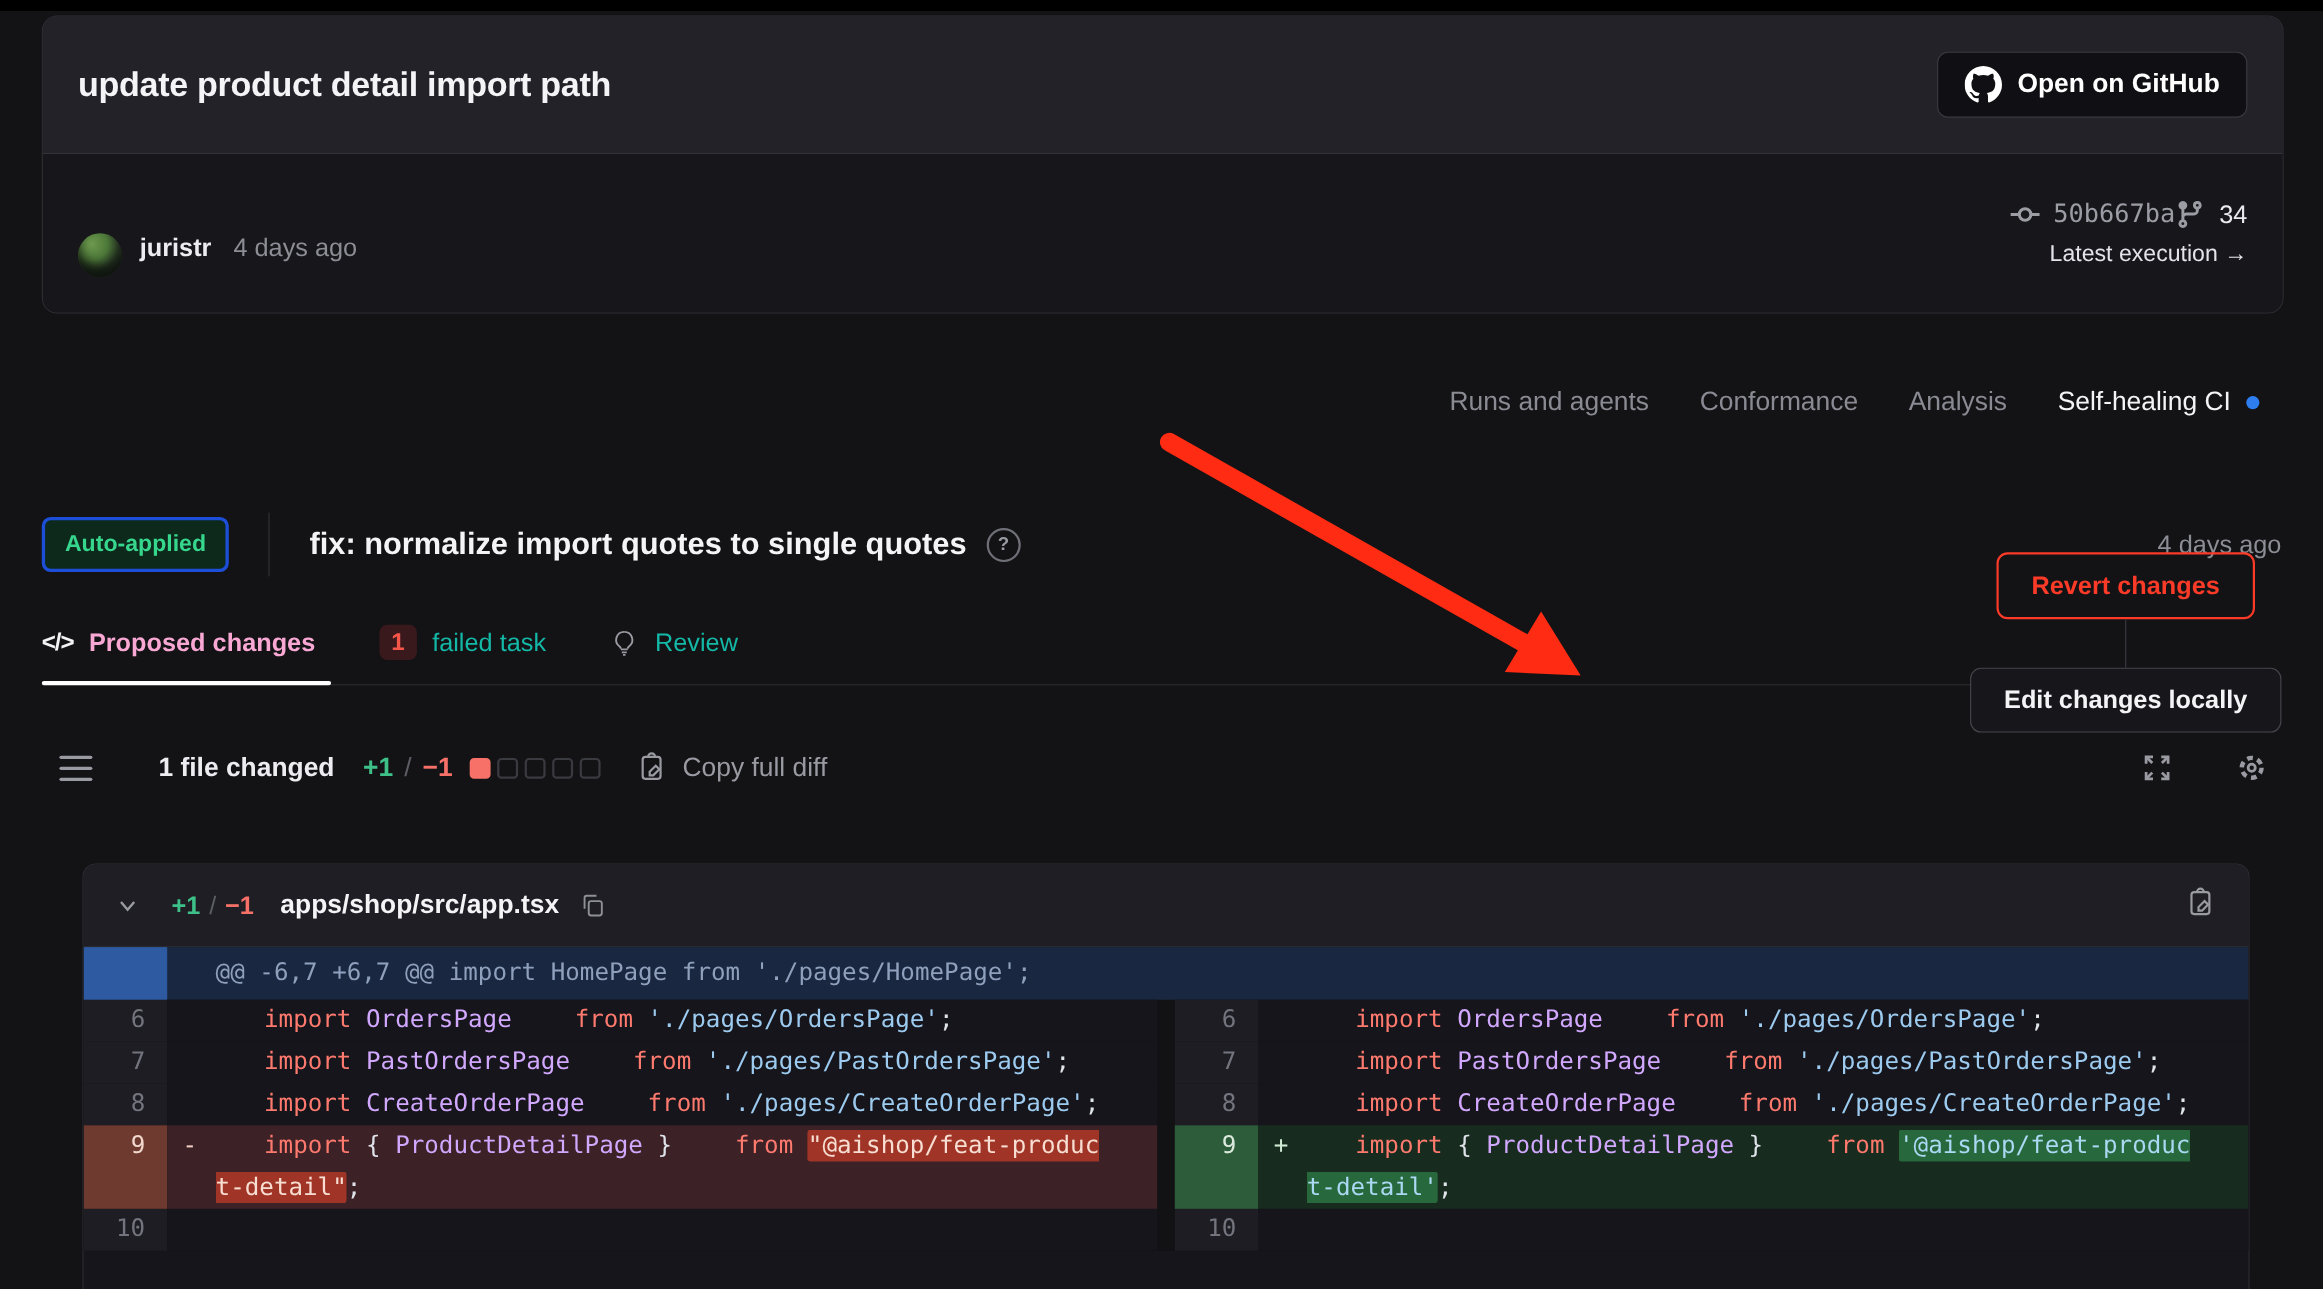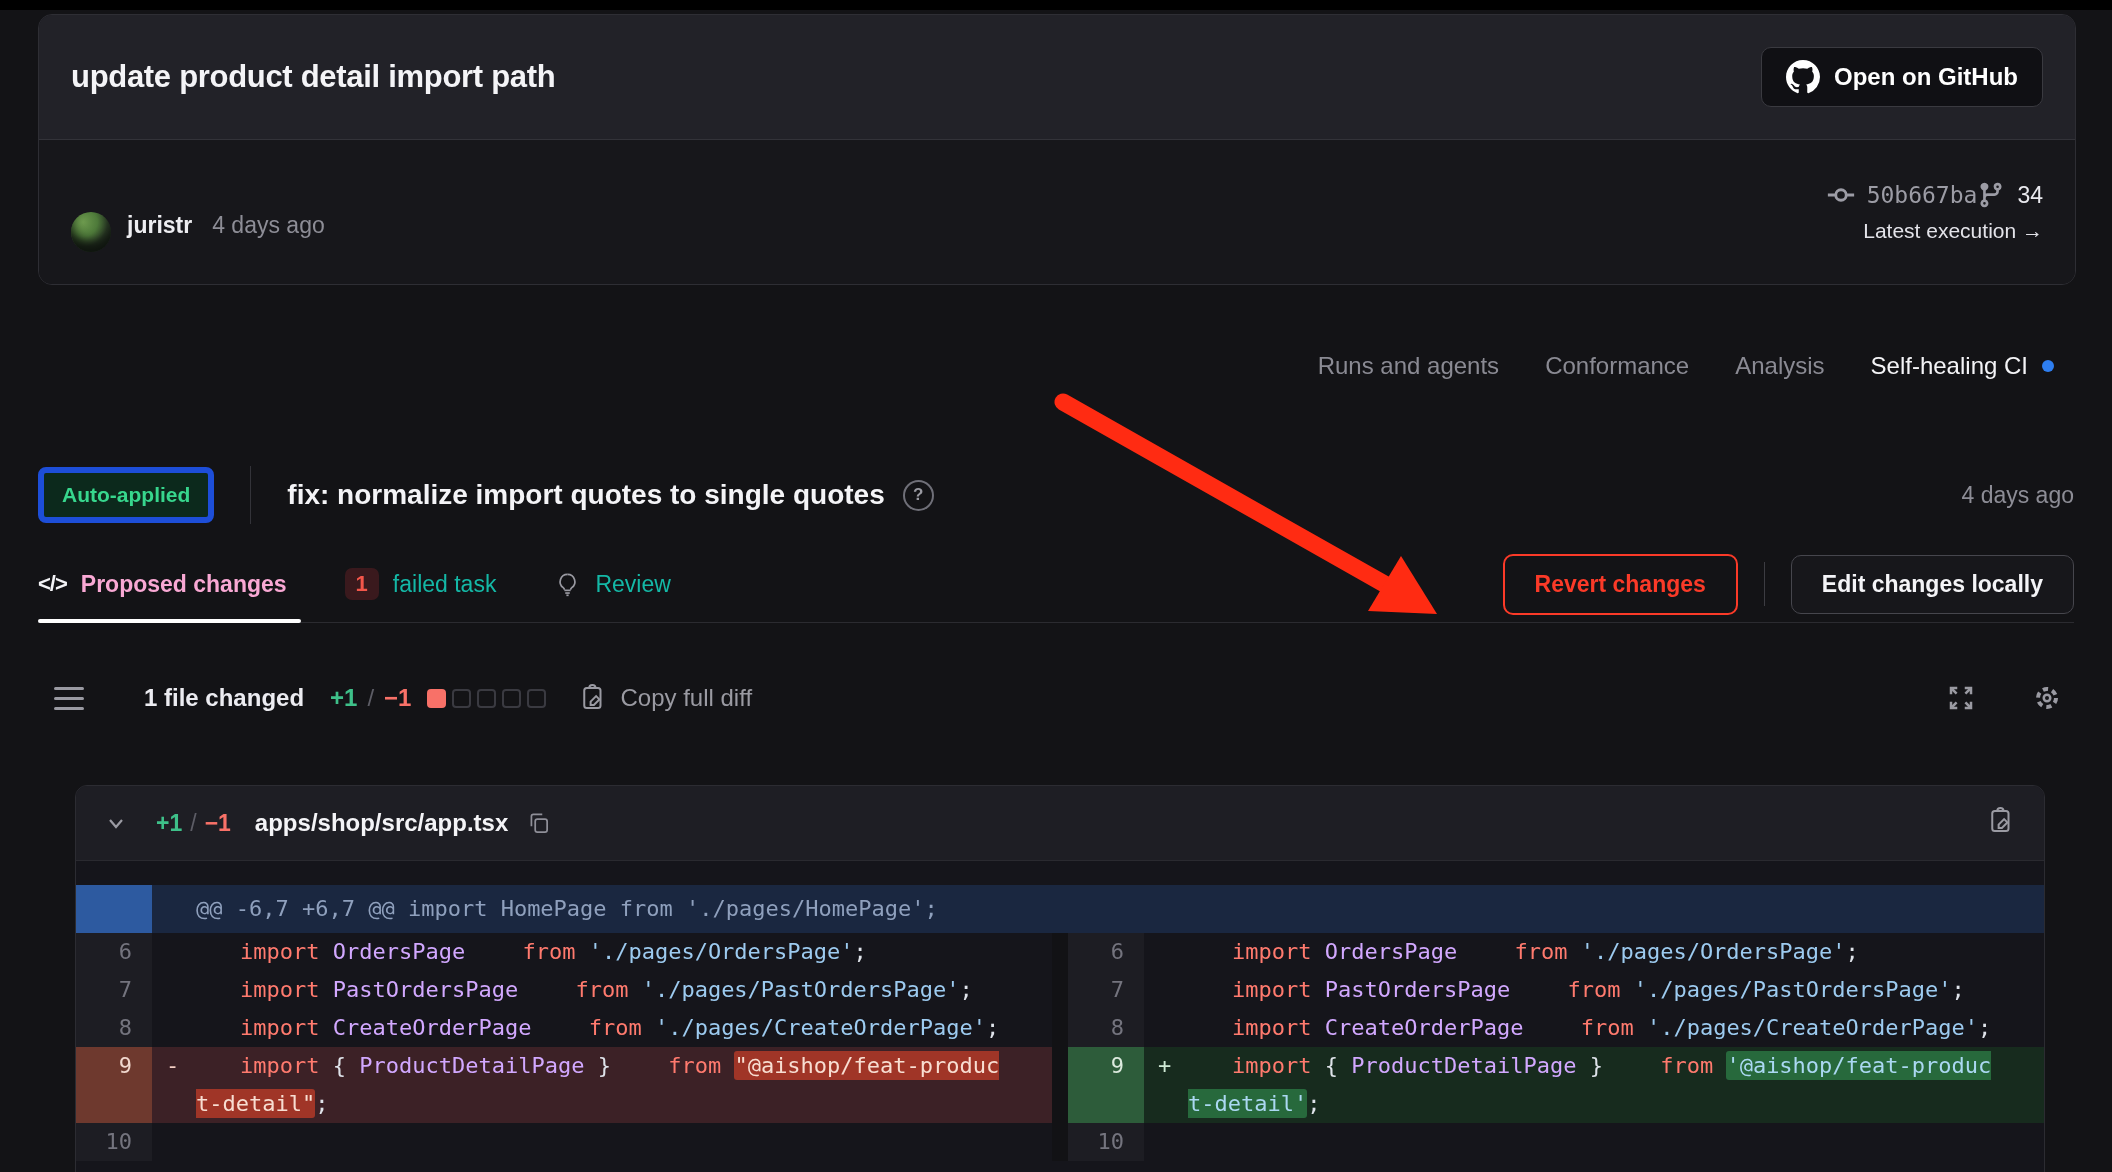--- a/index.html
+++ b/index.html
@@ -51,21 +51,21 @@
 
   
   .nav-row{position:absolute;right:58px;top:352px;display:flex;align-items:center;gap:46px;}
   .nav-item{font-size:24px;color:#8a8a93;cursor:pointer;}
   .nav-item.active{color:#f4f4f7;display:flex;align-items:center;gap:14px;}
   .nav-dot{width:12px;height:12px;border-radius:50%;background:#2e7ef0;}
 
   
   .fix-row{position:absolute;left:38px;right:38px;top:466px;display:flex;align-items:center;}
   .badge-auto{
-    font-size:21px;font-weight:600;color:#37d68d;background:#0c291c;border:6px solid #1d4ed8;
+    font-size:21px;font-weight:600;color:#37d68d;background:#0c291c;border:3px solid #1d4ed8;
     border-radius:8px;padding:10px 18px;
   }
   .fix-vdiv{width:1px;height:58px;background:#333339;margin:0 36px;}
   .fix-title{font-size:28px;font-weight:700;color:#f4f4f7;}
   .help-icon{
     width:27px;height:27px;border-radius:50%;border:2px solid #6f6f78;color:#9a9aa2;
     font-size:17px;font-weight:700;display:flex;align-items:center;justify-content:center;
     margin-left:18px;cursor:pointer;
   }
   .fix-ago{margin-left:auto;font-size:23px;color:#8d8d96;}
@@ -80,21 +80,21 @@
   .tab-label{font-size:23px;color:#14b8a6;}
   .tab.active .tab-label{color:#f9a8d4;font-weight:700;}
   .tab.active::after{
     content:"";position:absolute;left:0;right:-14px;bottom:-1px;height:4px;background:#ffffff;border-radius:2px;
   }
   .tab + .tab{margin-left:58px;}
   .fail-badge{
     font-size:22px;font-weight:700;color:#f4564a;background:#3a191d;border-radius:7px;padding:3px 11px;
   }
   .bulb-svg{width:27px;height:27px;stroke:#9a9aa2;fill:none;stroke-width:1.5;}
-  .tab-actions{margin-left:auto;display:flex;align-items:center;}
+  .tab-actions{margin-left:auto;display:flex;align-items:center;flex-direction:column;}
   .btn-revert{
     font-size:23px;font-weight:600;color:#fb3a28;border:2px solid #fb3a28;background:transparent;
     border-radius:10px;padding:15px 30px;cursor:pointer;font-family:inherit;
   }
   .btn-sep{width:1px;height:44px;background:#3c3c42;margin:0 26px;}
   .btn-edit{
     font-size:23px;font-weight:600;color:#f4f4f7;border:1px solid #46464d;background:#17171b;
     border-radius:10px;padding:15px 30px;cursor:pointer;font-family:inherit;
   }
 
@@ -129,21 +129,21 @@
   }
   .chev-svg{width:24px;height:24px;stroke:#9a9aa2;fill:none;stroke-width:2.2;cursor:pointer;}
   .fh-add{font-size:23px;font-weight:600;color:#3ec089;margin-left:28px;}
   .fh-slash{font-size:23px;color:#5d5d66;margin:0 8px;}
   .fh-del{font-size:23px;font-weight:600;color:#f87168;}
   .file-path{font-size:24px;font-weight:700;color:#f4f4f7;margin-left:24px;}
   .copy-icon-svg{width:26px;height:26px;stroke:#8f8f98;fill:none;stroke-width:1.6;margin-left:18px;cursor:pointer;}
   .fh-right{margin-left:auto;}
   .fh-right svg{width:30px;height:30px;stroke:#9a9aa2;fill:none;stroke-width:1.6;cursor:pointer;}
 
-  .hunk-row{display:flex;background:#1a2740;height:48px;margin-top:24px;}
+  .hunk-row{display:flex;background:#1a2740;height:48px;}
   .hunk-gutter{width:76px;background:#2d5aa0;flex:none;}
   .hunk-text{
     font-family:"DejaVu Sans Mono", monospace;font-size:22px;color:#8fa0bd;
     line-height:48px;padding-left:44px;white-space:pre;
   }
 
   .diff-body{display:flex;gap:16px;background:#121215;}
   .pane{flex:1;min-width:0;background:#15151b;}
   .drow{display:flex;min-height:38px;}
   .gut{

